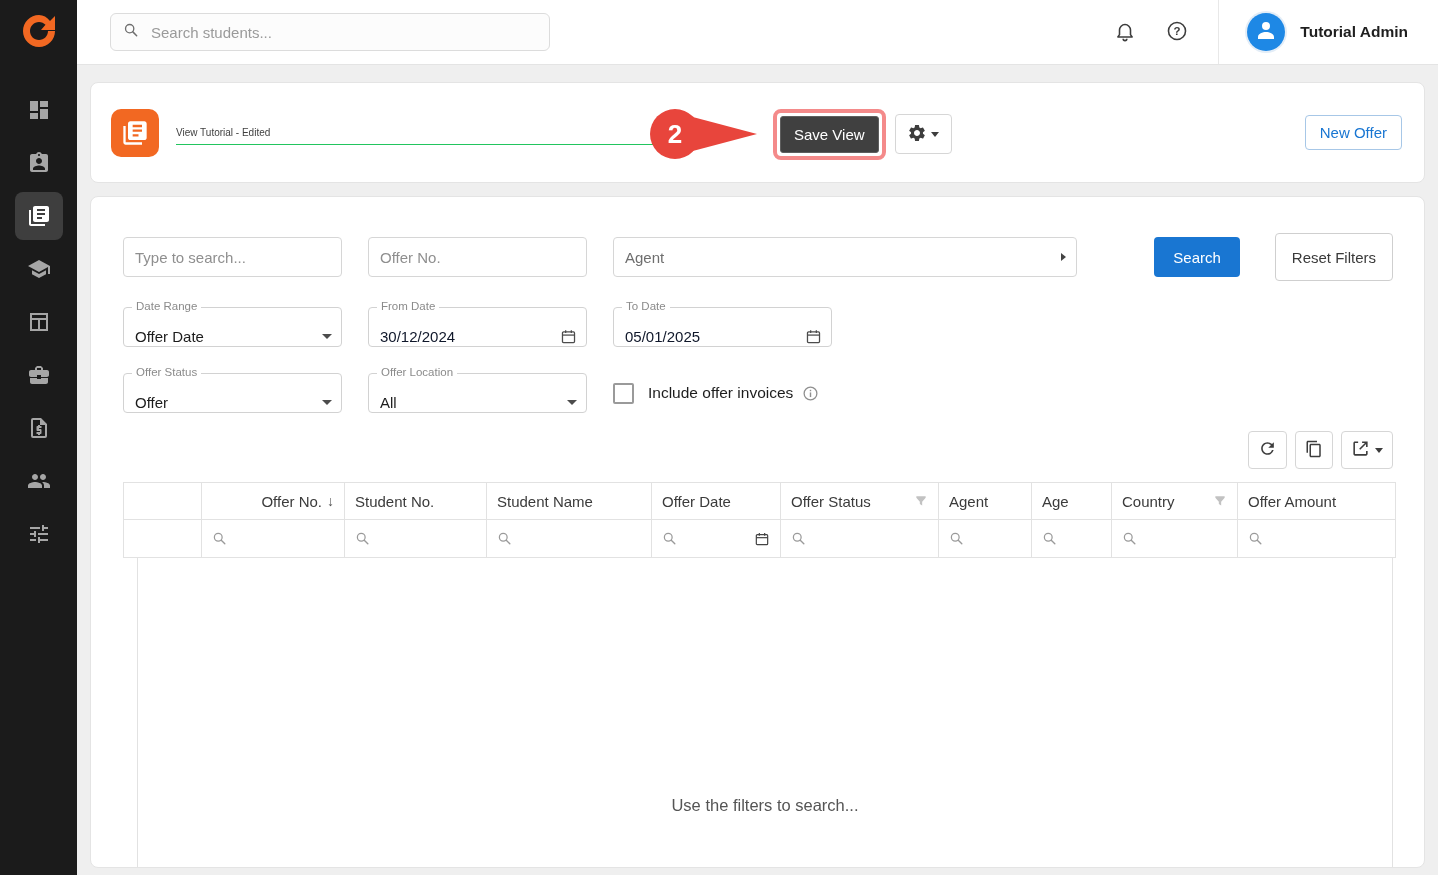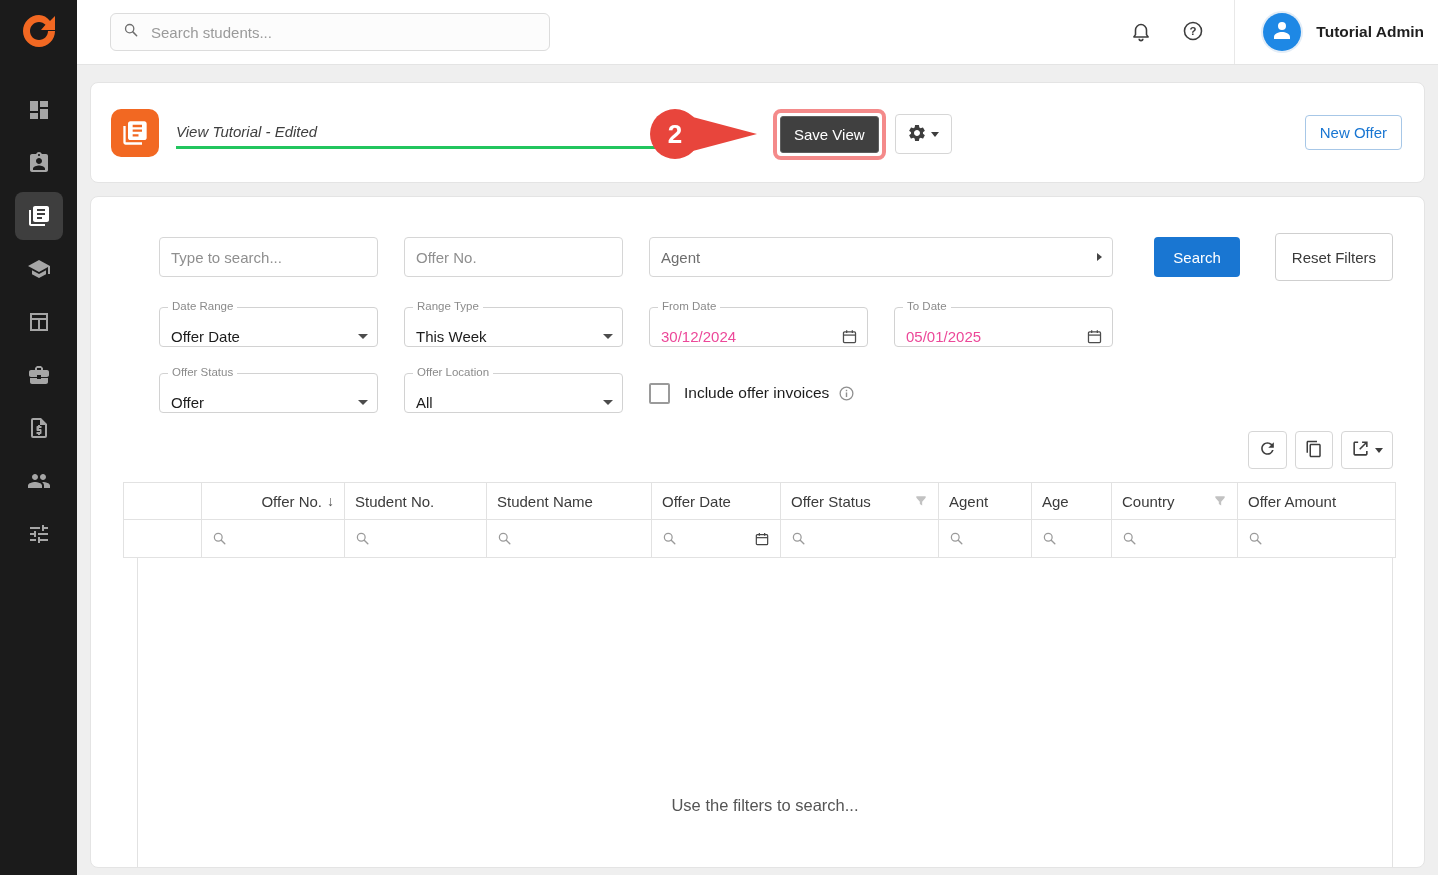--- a/index.html
+++ b/index.html
@@ -21,58 +21,58 @@
   .side-icon svg { width:24px; height:24px; }
 
   
   .topbar { position:fixed; left:77px; top:0; right:0; height:65px; background:#fff; border-bottom:1px solid #e4e4e4; display:flex; align-items:center; padding-left:33px; z-index:10; }
   .tsearch { width:440px; height:38px; border:1px solid #dcdcdc; border-radius:6px; background:#fcfcfc; display:flex; align-items:center; padding:0 12px; gap:10px; color:#6e6e6e; }
   .tsearch input { border:none; outline:none; background:transparent; font-size:15px; flex:1; color:#333; }
   .tsearch input::placeholder { color:#9a9a9a; }
   .tright { margin-left:auto; display:flex; align-items:center; height:100%; }
   .iconbtn { background:none; border:none; cursor:pointer; color:#3c3c3c; padding:8px; display:flex; }
   .iconbtn + .iconbtn { margin-left:14px; }
-  .user { display:flex; align-items:center; gap:15px; border-left:1px solid #e8e8e8; height:100%; padding:0 14px 0 28px; margin-left:22px; cursor:pointer; }
+  .user { display:flex; align-items:center; gap:15px; border-left:1px solid #e8e8e8; height:100%; padding:0 30px 0 28px; margin-left:22px; cursor:pointer; }
   .avatar { width:38px; height:38px; border-radius:50%; background:#1e88e5; display:flex; align-items:center; justify-content:center; color:#fff; box-shadow:0 0 0 2px #e3edf7; }
   .uname { font-size:15.5px; font-weight:700; color:#1f1f1f; }
 
   
   .main { position:absolute; left:77px; top:65px; right:0; bottom:0; padding:17px 13px 7px; display:flex; flex-direction:column; gap:13px; }
   .card { background:#fff; border:1px solid #e4e4e4; border-radius:8px; }
 
   
   .header-card { height:101px; flex:none; display:flex; align-items:center; padding:0 22px 0 20px; position:relative; }
   .page-icon { width:48px; height:48px; border-radius:10px; background:#f26822; display:flex; align-items:center; justify-content:center; color:#fff; flex:none; }
   .title-block { margin-left:17px; }
   .page-title { font-size:17.5px; font-weight:700; color:#161616; }
-  .page-subtitle { font-size:15px; color:#3f3f3f; margin-top:7px; width:500px; padding-bottom:6px; border-bottom:3px solid #22c55e;font-style:italic; }
+  .page-subtitle { font-size:10px; color:#3f3f3f; margin-top:7px; width:500px; padding-bottom:6px; border-bottom:1px solid #22c55e; }
   .annotation-wrap { position:absolute; left:558px; top:52%; transform:translateY(-50%); display:flex; align-items:center; }
   .arrow-svg text { font-family:"Liberation Sans",sans-serif; font-weight:bold; }
   .save-highlight { margin-left:14px; border:4px solid #f48a8a; border-radius:8px; padding:3px; }
   .save-btn { background:#404040; border:1px solid #5e5e5e; color:#fff; font-size:15px; padding:9px 13px; border-radius:3px; cursor:pointer; }
   .gear-btn { margin-left:9px; width:57px; height:40px; background:#fff; border:1px solid #d6d6d6; border-radius:4px; display:flex; align-items:center; justify-content:center; gap:4px; cursor:pointer; color:#3d3d3d; }
   .caret-down { width:0; height:0; border-left:4.5px solid transparent; border-right:4.5px solid transparent; border-top:5px solid #3d3d3d; }
   .new-offer-btn { margin-left:auto; background:#fff; border:1px solid #a7c7e7; color:#1976d2; font-size:15px; padding:8px 14px; border-radius:4px; cursor:pointer; }
 
   
   .filters-card { flex:1; padding:36px 31px 0 32px; display:flex; flex-direction:column; overflow:hidden; min-height:0; }
-  .frow { display:flex; align-items:center;margin-left:36px; }
+  .frow { display:flex; align-items:center; }
   .frow1 { gap:26px; }
   .frow2, .frow3 { gap:26px; margin-top:26px; }
   .text-input { width:219px; height:40px; border:1px solid #d6d6d6; border-radius:4px; padding:0 11px; font-size:15px; color:#333; outline:none; background:#fff; }
   .text-input::placeholder { color:#8f8f8f; }
   .agent-box { width:464px; height:40px; border:1px solid #d6d6d6; border-radius:4px; display:flex; align-items:center; padding:0 10px 0 11px; cursor:pointer; background:#fff; }
   .agent-label { font-size:15px; color:#6e6e6e; flex:1; }
   .expand-arrow { width:0; height:0; border-top:4.5px solid transparent; border-bottom:4.5px solid transparent; border-left:5.5px solid #444; }
   .btn-search { margin-left:auto; background:#1976d2; color:#fff; border:none; border-radius:4px; height:40px; padding:0 19px; font-size:15px; cursor:pointer; }
   .btn-reset { margin-left:9px; background:#fff; color:#3a3a3a; border:1px solid #cfcfcf; border-radius:4px; height:48px; padding:0 16px; font-size:15px; cursor:pointer; }
   .mselect { position:relative; width:219px; height:40px; border:1px solid #d2d2d2; border-radius:4px; display:flex; align-items:center; padding:18px 9px 0 11px; background:#fff; cursor:pointer; }
   .mlabel { position:absolute; top:-8px; left:8px; font-size:11.5px; color:#8b8b8b; background:#fff; padding:0 4px; line-height:1.2; }
   .mvalue { font-size:15px; color:#1c1c1c; flex:1; }
-  .mselect.muted .mvalue { color:#ec4899; }
+  .mselect.muted .mvalue { color:#0f172a; }
   .dd-caret { width:0; height:0; border-left:5px solid transparent; border-right:5px solid transparent; border-top:5.5px solid #4c4c4c; }
   .cal { color:#4c4c4c; display:flex; }
   .chk-group { display:flex; align-items:center; }
   .checkbox { width:21px; height:21px; border:2px solid #9a9a9a; border-radius:2px; background:#fff; cursor:pointer; }
   .chk-label { margin-left:14px; font-size:15.5px; color:#1d1d1d; }
   .info-icon { margin-left:9px; color:#8f8f8f; display:flex; cursor:pointer; }
 
   
   .gtoolbar { margin-top:18px; display:flex; justify-content:flex-end; gap:8px; }
   .gt-btn { height:38px; min-width:38px; background:#fff; border:1px solid #d6d6d6; border-radius:4px; display:flex; align-items:center; justify-content:center; color:#3d3d3d; cursor:pointer; gap:5px; padding:0 9px; }
@@ -247,25 +247,20 @@
       <button class="btn-search">Search</button>
       <button class="btn-reset">Reset Filters</button>
     </div>
 
     <div class="frow frow2">
       <div class="mselect">
         <span class="mlabel">Date Range</span>
         <span class="mvalue">Offer Date</span>
         <span class="dd-caret"></span>
       </div>
-      <div class="mselect">
-        <span class="mlabel">Range Type</span>
-        <span class="mvalue">This Week</span>
-        <span class="dd-caret"></span>
-      </div>
       <div class="mselect muted">
         <span class="mlabel">From Date</span>
         <span class="mvalue">30/12/2024</span>
         <span class="cal">
             <svg viewBox="0 0 24 24" width="17" height="17">
               <rect x="3.5" y="5.5" width="17" height="15" rx="1.5" fill="none" stroke="currentColor" stroke-width="1.8"></rect>
               <line x1="3.5" y1="10" x2="20.5" y2="10" stroke="currentColor" stroke-width="1.8"></line>
               <line x1="8" y1="3" x2="8" y2="7" stroke="currentColor" stroke-width="1.8"></line>
               <line x1="16" y1="3" x2="16" y2="7" stroke="currentColor" stroke-width="1.8"></line>
             </svg>

